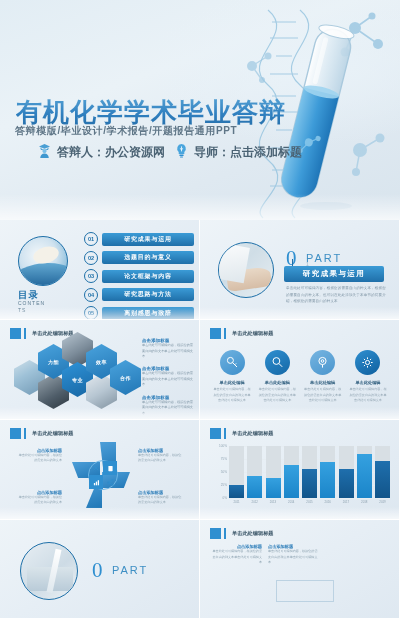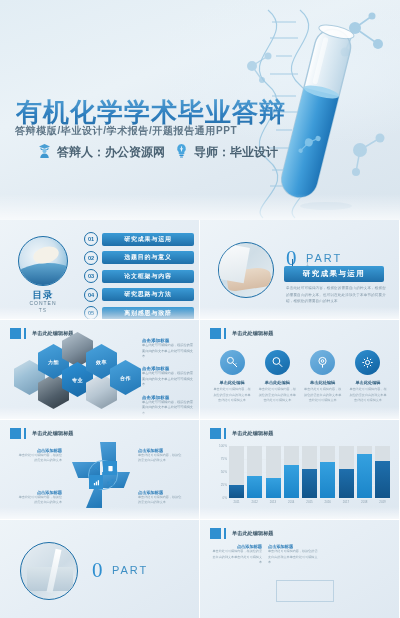--- a/index.html
+++ b/index.html
@@ -86,21 +86,21 @@
     overflow:hidden;
   }
   .toc-circle:before{
     content:""; position:absolute; left:-6px; bottom:-4px; width:70px; height:26px;
     background:linear-gradient(180deg,#63a9d2,#1b5f95); border-radius:50% 50% 0 0/ 70% 70% 0 0;
   }
   .toc-circle:after{
     content:""; position:absolute; left:14px; top:10px; width:26px; height:16px;
     border-radius:50%; background:#f4f1e8; transform:rotate(-16deg);
   }
-  .toc-label { position:absolute; left:18px; top:70px; width:50px; text-align:center; }
+  .toc-label { position:absolute; left:18px; top:70px; width:50px; text-align:left; }
   .toc-label .cn { font-size:9.5px; font-weight:700; color:#1d6fa8; letter-spacing:1px; line-height:1.1; }
   .toc-label .en { font-size:5px; color:#5b7b90; letter-spacing:1px; line-height:1.25; }
   .toc-list { position:absolute; left:84px; top:12px; width:110px; }
   .toc-row { display:flex; align-items:center; gap:4px; margin-bottom:4.6px; }
   .toc-num {
     width:14px; height:14px; border-radius:50%; border:1px solid #1d6fa8; color:#1d6fa8;
     font-size:5.6px; font-weight:700; display:flex; align-items:center; justify-content:center;
   }
   .toc-pill {
     flex:1; height:13px; border-radius:2px; display:flex; align-items:center; justify-content:center;
@@ -316,21 +316,21 @@
       </div>
       <div class="meta-item">
         <span class="ic">
           <svg width="13" height="15" viewBox="0 0 13 15">
             <path d="M6.5 1 A4.6 4.6 0 0 1 9.3 9 L9.3 11 L3.7 11 L3.7 9 A4.6 4.6 0 0 1 6.5 1 Z" fill="#49a5dd"></path>
             <rect x="4.3" y="11.6" width="4.4" height="1.3" rx=".6" fill="#2f8fd0"></rect>
             <rect x="5" y="13.4" width="3" height="1.2" rx=".6" fill="#2f8fd0"></rect>
             <path d="M6.5 3.4 L6.5 8.4 M4.9 5.4 L6.5 6.6 L8.1 5.4" stroke="#ffffff" stroke-width=".8" fill="none"></path>
           </svg>
         </span>
-        <span class="meta-text">导师：毕业设计</span>
+        <span class="meta-text">导师：点击添加标题</span>
       </div>
     </div>
   </div>
 
   <div class="grid">
 
     <div class="cell r0 c0">
       <div class="toc-circle"></div>
       <div class="toc-label">
         <div class="cn">目录</div>

